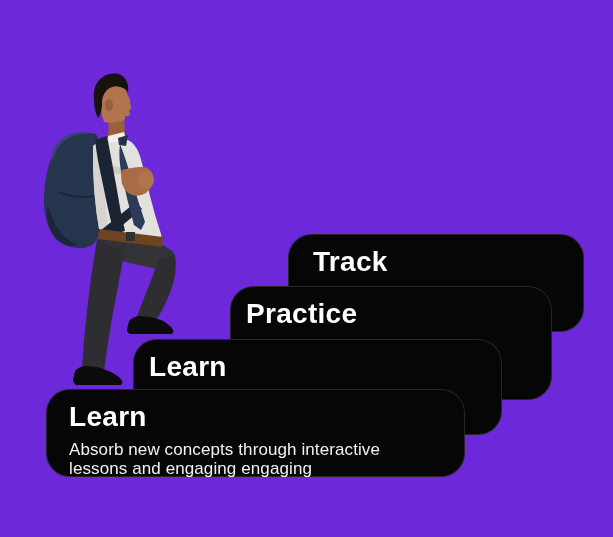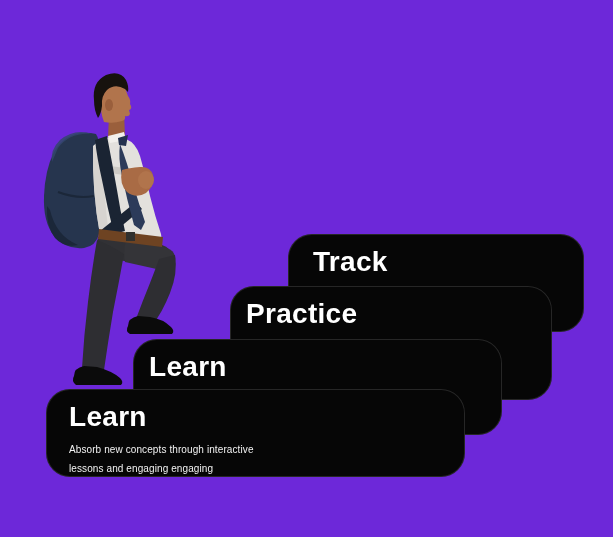--- a/index.html
+++ b/index.html
@@ -15,21 +15,21 @@
   }
   .card-track   {left:288px;top:234px;width:296px;height:98px; padding:12px 0 0 25px;z-index:1;}
   .card-practice{left:230px;top:286px;width:322px;height:114px;padding:12px 0 0 16px;z-index:2;}
   .card-revise  {left:133px;top:339px;width:369px;height:96px; padding:12px 0 0 16px;z-index:3;}
   .card-learn   {left:46px; top:389px;width:419px;height:88px; padding:12px 0 0 23px;z-index:4;}
   .step-title{
     margin:0;font-size:28px;font-weight:700;line-height:1.15;
     letter-spacing:0.3px;color:#ffffff;
   }
   .step-desc{
-    margin:7px 12px 0 0;font-size:10px;font-weight:400;line-height:19px;
+    margin:7px 12px 0 0;font-size:17px;font-weight:400;line-height:19px;
     letter-spacing:0.1px;color:#f2f2f2;
   }
   .figure-wrap{position:absolute;left:40px;top:60px;width:140px;height:330px;z-index:5;}
   .figure-wrap svg{display:block;width:100%;height:100%;}
 </style>
 </head>
 <body>
 
 <div class="stage">
 

